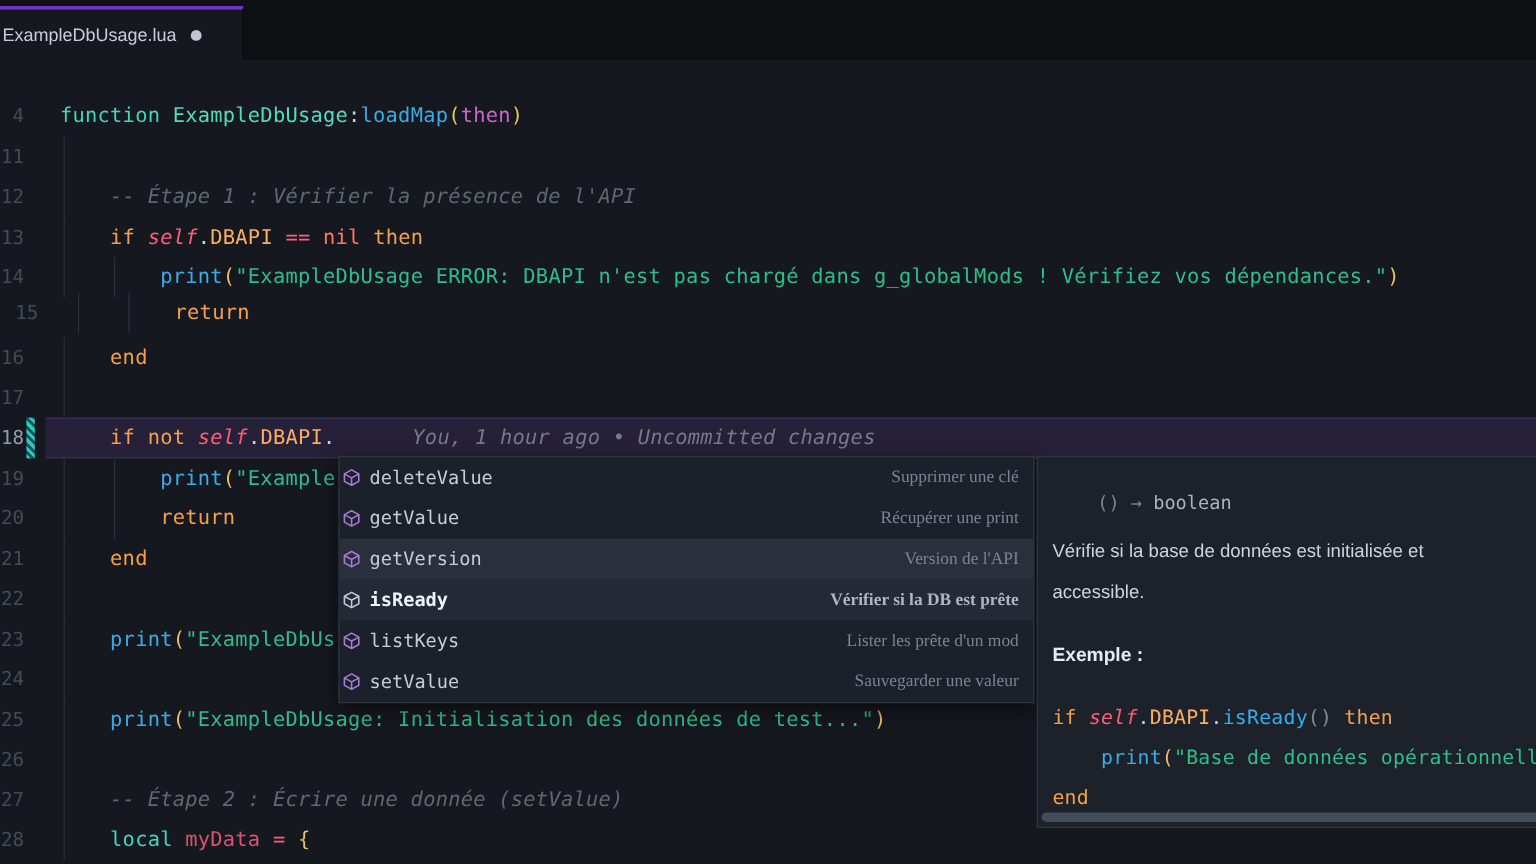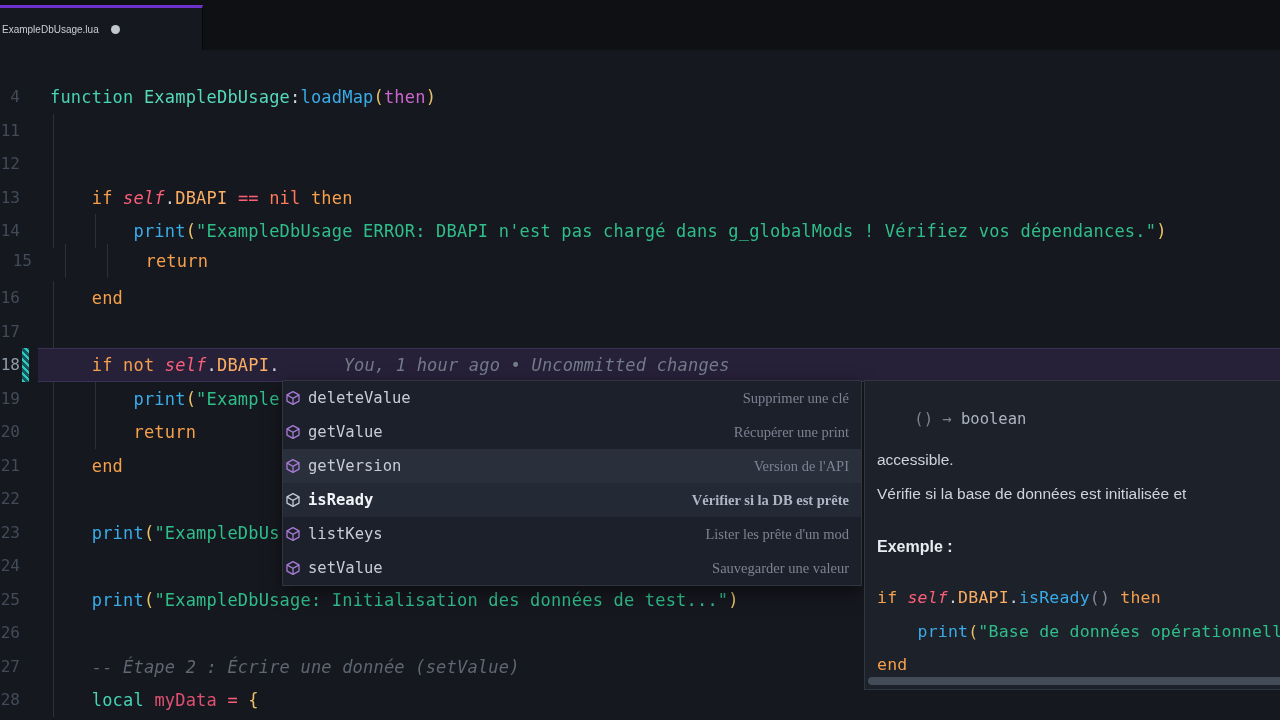--- a/index.html
+++ b/index.html
@@ -4,21 +4,21 @@
 <style>
   html,body{margin:0;padding:0;background:#16181f;width:1280px;height:720px;overflow:hidden;}
   *{box-sizing:border-box;}
   .mono{font-family:"DejaVu Sans Mono","Liberation Mono",monospace;}
 
   
   .tabbar{position:absolute;left:0;top:0;width:1280px;height:50px;background:#0e1014;}
   .tab{position:absolute;left:0;top:5px;width:203px;height:45px;background:#16181f;
        border-top:3px solid #6d32c9;border-right:1px solid #07080b;
        display:flex;align-items:center;padding:0 10px 0 2px;}
-  .tab-title{font-family:"Liberation Sans",sans-serif;font-size:10px;color:#c9cdd5;
+  .tab-title{font-family:"Liberation Sans",sans-serif;font-size:15px;color:#c9cdd5;
        white-space:nowrap;overflow:hidden;}
   .tab-dot{width:9px;height:9px;border-radius:50%;background:#c2c7cf;margin-left:12px;flex:none;}
 
   
   .editor{position:absolute;left:0;top:50px;width:1280px;height:670px;background:#16181f;}
   .line{position:absolute;left:0;height:34px;width:1280px;line-height:34px;}
   .line .code{position:absolute;left:50px;top:0;white-space:pre;z-index:2;
       font-family:"DejaVu Sans Mono","Liberation Mono",monospace;font-size:17px;letter-spacing:0.2px;color:#ccd2dc;}
   .lnum{position:absolute;left:-6px;top:0;width:26px;text-align:right;z-index:2;
       font-family:"DejaVu Sans Mono","Liberation Mono",monospace;font-size:16px;color:#434b59;}
@@ -90,21 +90,21 @@
       <span class="code"><span class="t-kw2">function</span><span class="t-txt"> </span><span class="t-cls">ExampleDbUsage</span><span class="t-txt">:</span><span class="t-fn">loadMap</span><span class="t-pun">(</span><span class="t-par">then</span><span class="t-pun">)</span></span>
     </div>
     <div class="line" style="top: 63.5px;">
       <span class="guide" style="left: 53px;"></span>
       <span class="lnum">11</span>
       <span class="code"></span>
     </div>
     <div class="line" style="top: 97px;">
       <span class="guide" style="left: 53px;"></span>
       <span class="lnum">12</span>
-      <span class="code"><span class="t-txt">    </span></span>
+      <span class="code"><span class="t-txt">    </span><span class="t-com">-- Étape 1 : Vérifier la présence de l'API</span></span>
     </div>
     <div class="line" style="top: 130.5px;">
       <span class="guide" style="left: 53px;"></span>
       <span class="lnum">13</span>
       <span class="code"><span class="t-txt">    </span><span class="t-kw">if</span><span class="t-txt"> </span><span class="t-self">self</span><span class="t-txt">.</span><span class="t-prop">DBAPI</span><span class="t-txt"> </span><span class="t-op">==</span><span class="t-txt"> </span><span class="t-nil">nil</span><span class="t-txt"> </span><span class="t-kw">then</span></span>
     </div>
     <div class="line" style="top: 164px;">
       <span class="guide" style="left: 53px;"></span>
       <span class="guide" style="left: 95px;"></span>
       <span class="lnum">14</span>
@@ -246,22 +246,22 @@
       <span class="s-label">setValue</span>
       <span class="s-desc">Sauvegarder une valeur</span>
     </div>
   </div>
 
 <div class="docs">
   <div class="doc-sig mono">
     <span class="d1">() → </span><span class="d2">boolean</span>
   </div>
   <div class="doc-para">
+    <div>Vérifie si la base de données est initialisée et</div>
     <div>accessible.</div>
-    <div>Vérifie si la base de données est initialisée et</div>
   </div>
   <div class="doc-head">Exemple :</div>
   <div class="doc-code" id="doc-code">
       <div class="dline"><span class="t-kw">if</span><span class="t-txt"> </span><span class="t-self">self</span><span class="t-txt">.</span><span class="t-prop">DBAPI</span><span class="t-txt">.</span><span class="t-fn">isReady</span><span class="t-dim">()</span><span class="t-txt"> </span><span class="t-kw">then</span></div>
       <div class="dline"><span class="t-txt">    </span><span class="t-fn">print</span><span class="t-pun">(</span><span class="t-str">"Base de données opérationnelle</span></div>
       <div class="dline"><span class="t-kw">end</span></div>
     </div>
   <div class="doc-scroll"></div>
 </div>
 

